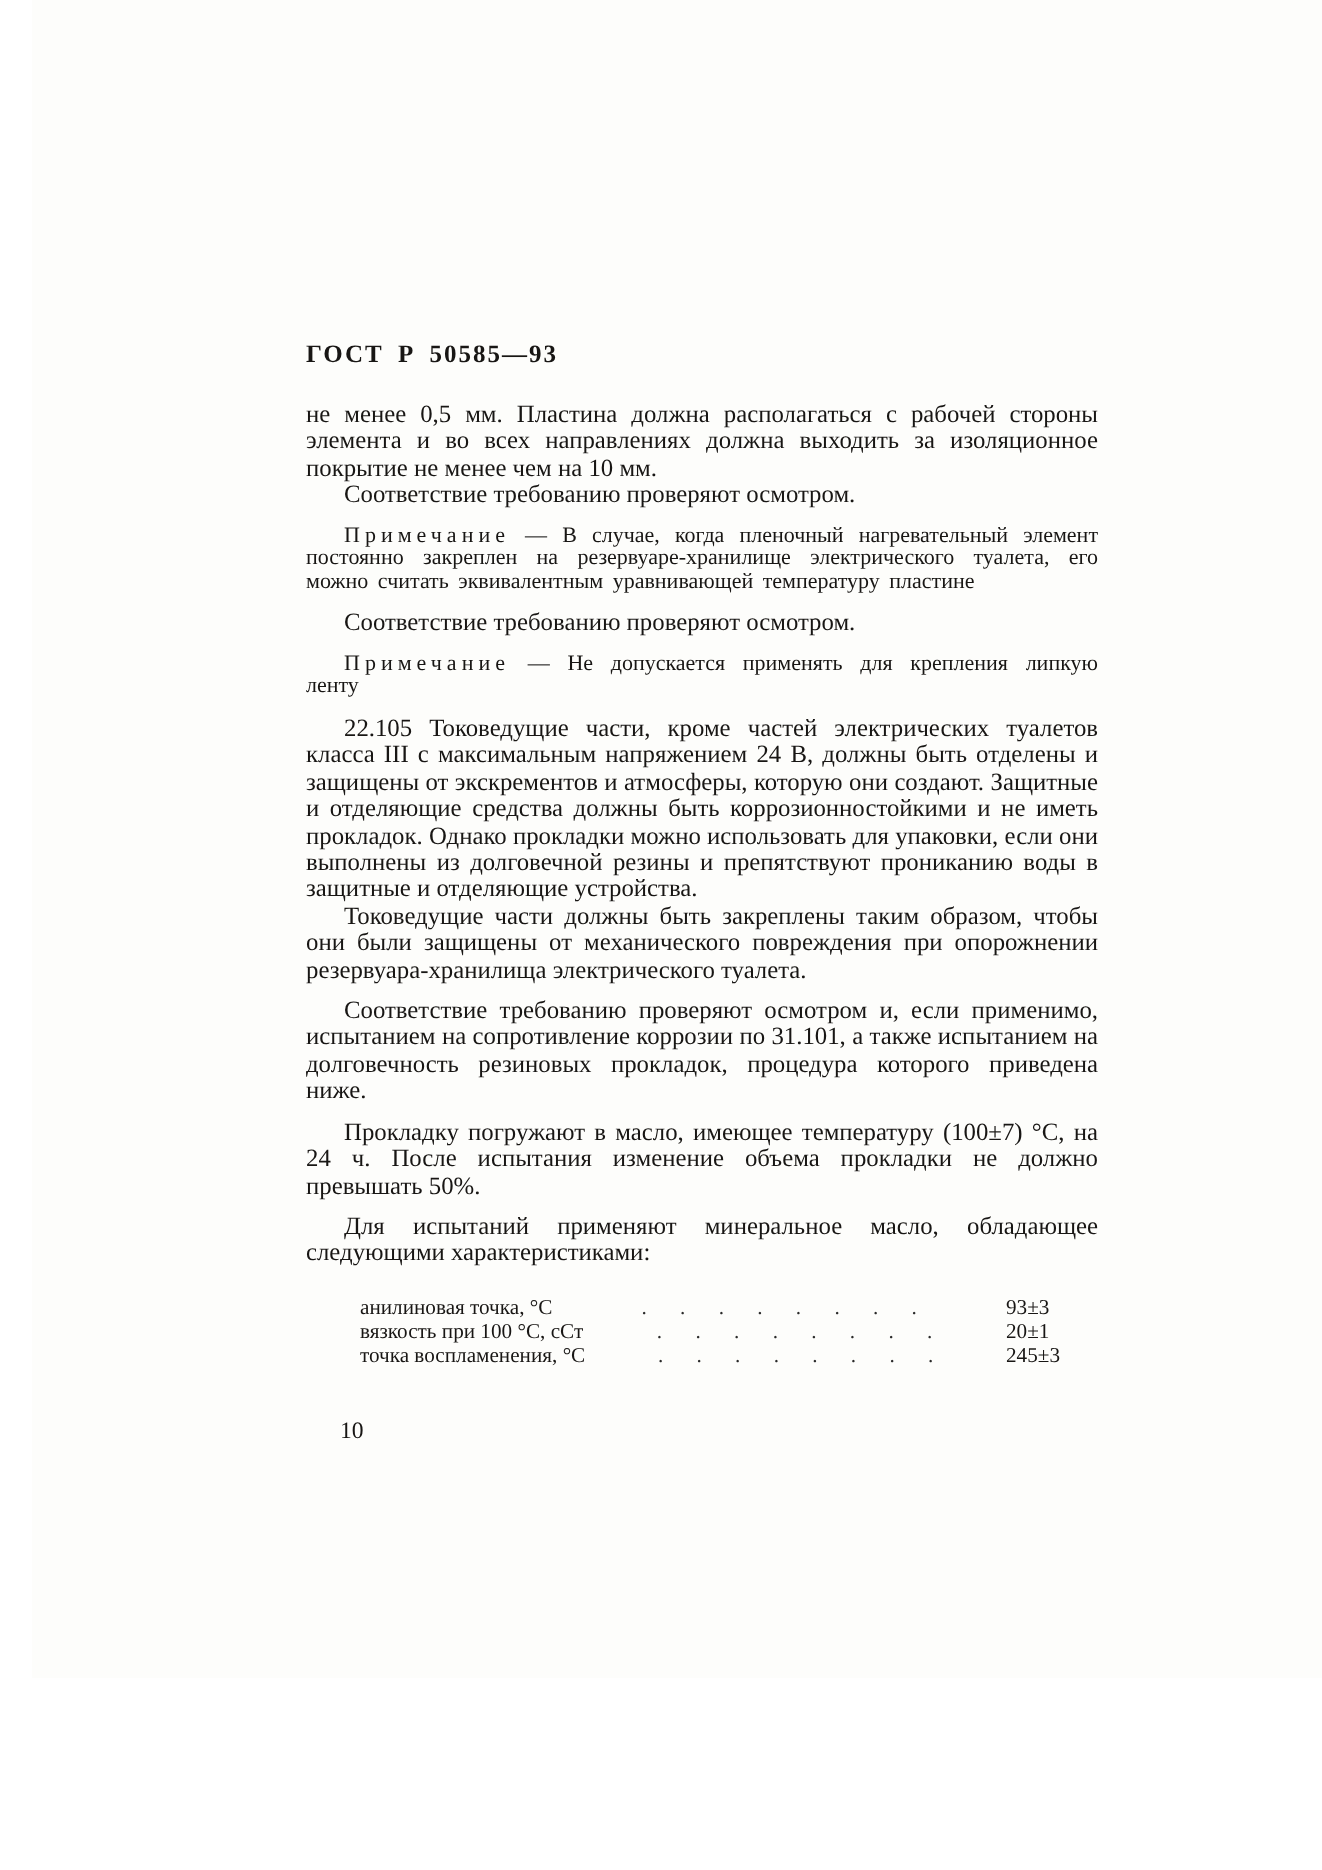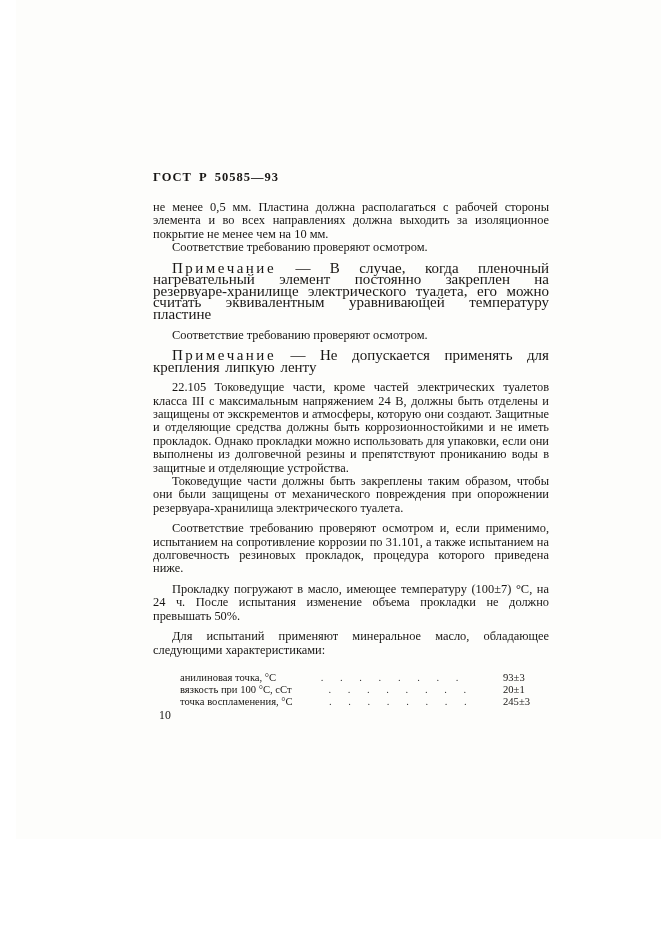--- a/index.html
+++ b/index.html
@@ -38,21 +38,21 @@
     text-indent: 19px;
   }
   p.body-para.noindent {
     text-indent: 0;
   }
   p.body-para.section {
     margin-top: 7px;
   }
   p.note {
     margin: 8px 0 8px 0;
-    font-size: 15px;
+    font-size: 11px;
     line-height: 11.6px;
     text-align: justify;
     text-indent: 19px;
     word-spacing: 2px;
   }
   .note-label {
     letter-spacing: 2.5px;
   }
   .spec-table {
     margin: 15px 4px 0 27px;
@@ -75,21 +75,21 @@
     word-spacing: 14px;
     padding: 0 8px;
     color: #2a2a2a;
   }
   .spec-value {
     white-space: nowrap;
     min-width: 42px;
   }
   .page-number {
     position: absolute;
-    left: 143px;
+    left: 154px;
     top: 708px;
     font-size: 11.8px;
   }
 </style>
 </head>
 <body>
 
 <div class="page">
   <div class="content">
 

